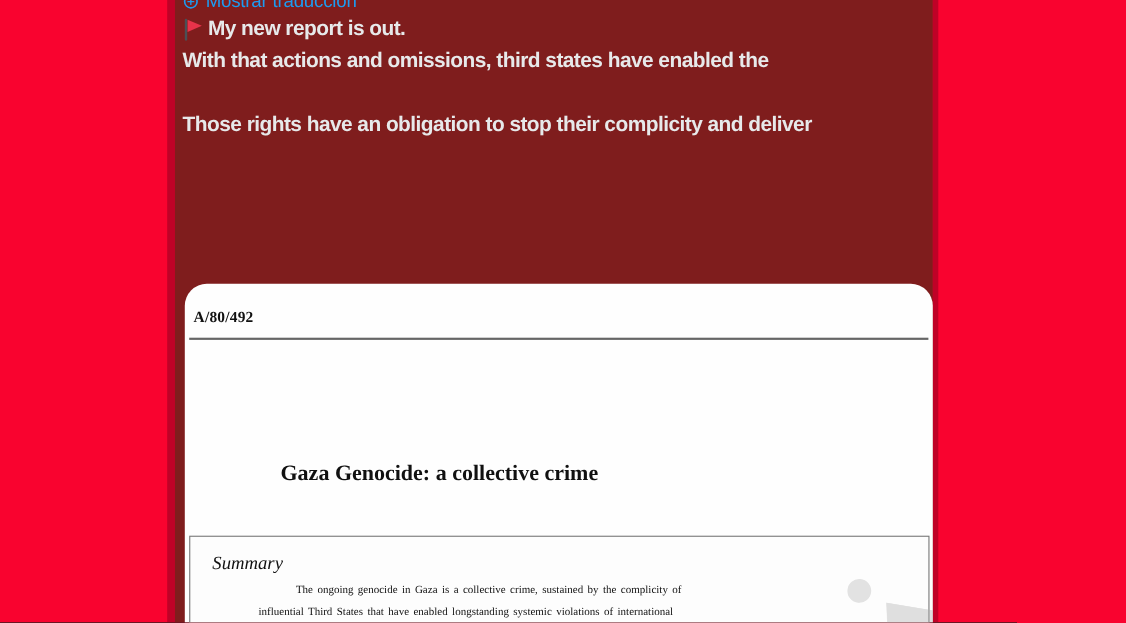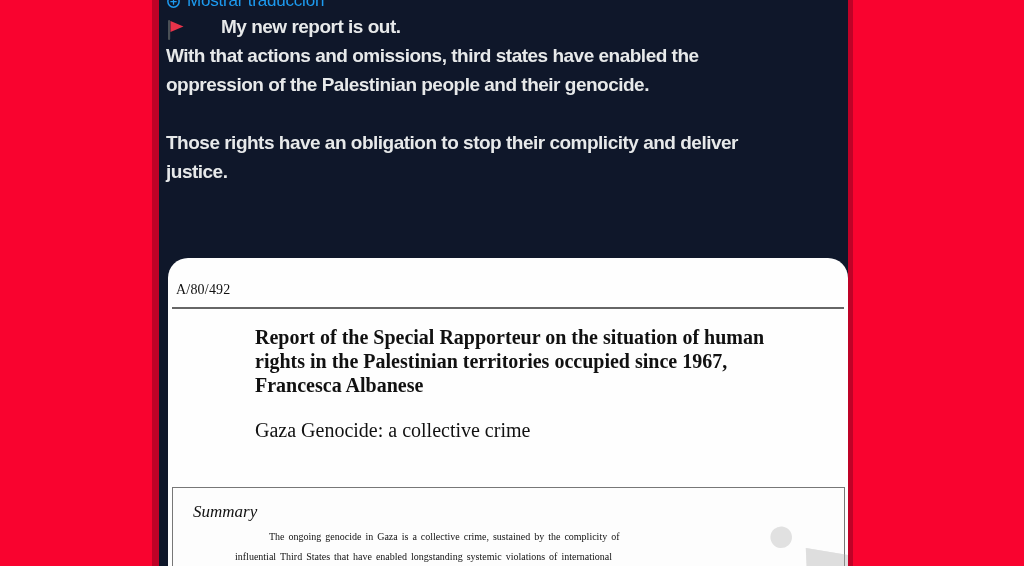--- a/index.html
+++ b/index.html
@@ -6,56 +6,56 @@
   .stage{
     position:relative;width:1024px;height:566px;overflow:hidden;
     background:#F9032F;
     font-family:"Liberation Sans",sans-serif;
   }
   .edge-strip{position:absolute;top:0;height:566px;background:#8f0220;opacity:.55;}
   .edge-left{left:152px;width:7px;}
   .edge-right{left:848px;width:5px;}
   .panel{
     position:absolute;left:159px;top:0;width:689px;height:566px;
-    background:#0f172a;
+    background:#7f1d1d;
   }
   
   .trans-row{
     position:absolute;left:7px;top:-10px;height:22px;
     display:flex;align-items:center;gap:6px;
     color:#1D9BF0;font-size:17px;letter-spacing:-0.2px;cursor:pointer;
   }
   .trans-icon{width:15px;height:15px;display:block;}
   
   .tweet-block{
     position:absolute;left:7px;top:12px;width:660px;
     color:#E7E9EA;font-size:19px;font-weight:bold;letter-spacing:-0.5px;
   }
-  .tline{height:29px;line-height:29px;white-space:nowrap;display:flex;align-items:flex-end;gap:32px;}
+  .tline{height:29px;line-height:29px;white-space:nowrap;display:flex;align-items:center;}
   .flag-icon{width:20px;height:22px;margin-right:3px;flex:0 0 auto;}
   
   .card{
     position:absolute;left:9px;top:258px;width:680px;height:312px;
     background:#FEFEFE;border-radius:20px 20px 0 0;overflow:hidden;
     font-family:"Liberation Serif",serif;color:#111;
   }
   .doc-symbol{
     position:absolute;left:8px;top:24px;
-    font-size:14px;font-weight:normal;letter-spacing:0.2px;
+    font-size:14px;font-weight:bold;letter-spacing:0.2px;
   }
   .doc-divider{
     position:absolute;left:4px;top:49px;width:672px;height:2px;background:#666;
   }
   .doc-title{
     position:absolute;left:87px;top:67px;
     font-size:20px;font-weight:bold;line-height:24px;white-space:nowrap;
   }
   .doc-subtitle{
     position:absolute;left:87px;top:161px;
-    font-size:20px;font-weight:normal;white-space:nowrap;
+    font-size:20px;font-weight:bold;white-space:nowrap;
   }
   .summary-box{
     position:absolute;left:4px;top:229px;width:671px;height:240px;
     border:1px solid #777;background:#FDFDFD;
   }
   .summary-heading{
     position:absolute;left:20px;top:14px;
     font-style:italic;font-size:17px;text-align:center;
   }
   .summary-line{position:absolute;font-size:10px;white-space:nowrap;word-spacing:1.5px;}
@@ -86,36 +86,29 @@
 
     <div class="tweet-block">
       <div class="tline">
         <svg class="flag-icon" viewBox="0 0 20 22">
           <rect x="2" y="1" width="2.2" height="20" rx="1" fill="#4a5056"></rect>
           <path d="M4.5 2 L17.5 7.5 L4.5 13 Z" fill="#E8334A"></path>
         </svg>
         <span>My new report is out.</span>
       </div>
       <div class="tline">With that actions and omissions, third states have enabled the</div>
-      <div class="tline">oppression of the Palestinian people and their genocide.</div>
       <div class="tline"></div>
       <div class="tline">Those rights have an obligation to stop their complicity and deliver</div>
-      <div class="tline">justice.</div>
       <div class="tline"></div>
     </div>
 
     <div class="card">
       <div class="doc-symbol">A/80/492</div>
       <div class="doc-divider"></div>
 
-      <div class="doc-title">
-        <div>Report of the Special Rapporteur on the situation of human</div>
-        <div>rights in the Palestinian territories occupied since 1967,</div>
-        <div>Francesca Albanese</div>
-      </div>
 
       <div class="doc-subtitle">Gaza Genocide: a collective crime</div>
 
       <div class="summary-box">
         <div class="summary-heading">Summary</div>
         <div class="summary-line s-line1">The ongoing genocide in Gaza is a collective crime, sustained by the complicity of</div>
         <div class="summary-line s-line2">influential Third States that have enabled longstanding systemic violations of international</div>
       </div>
 
       <svg class="watermark" viewBox="0 0 100 100">

